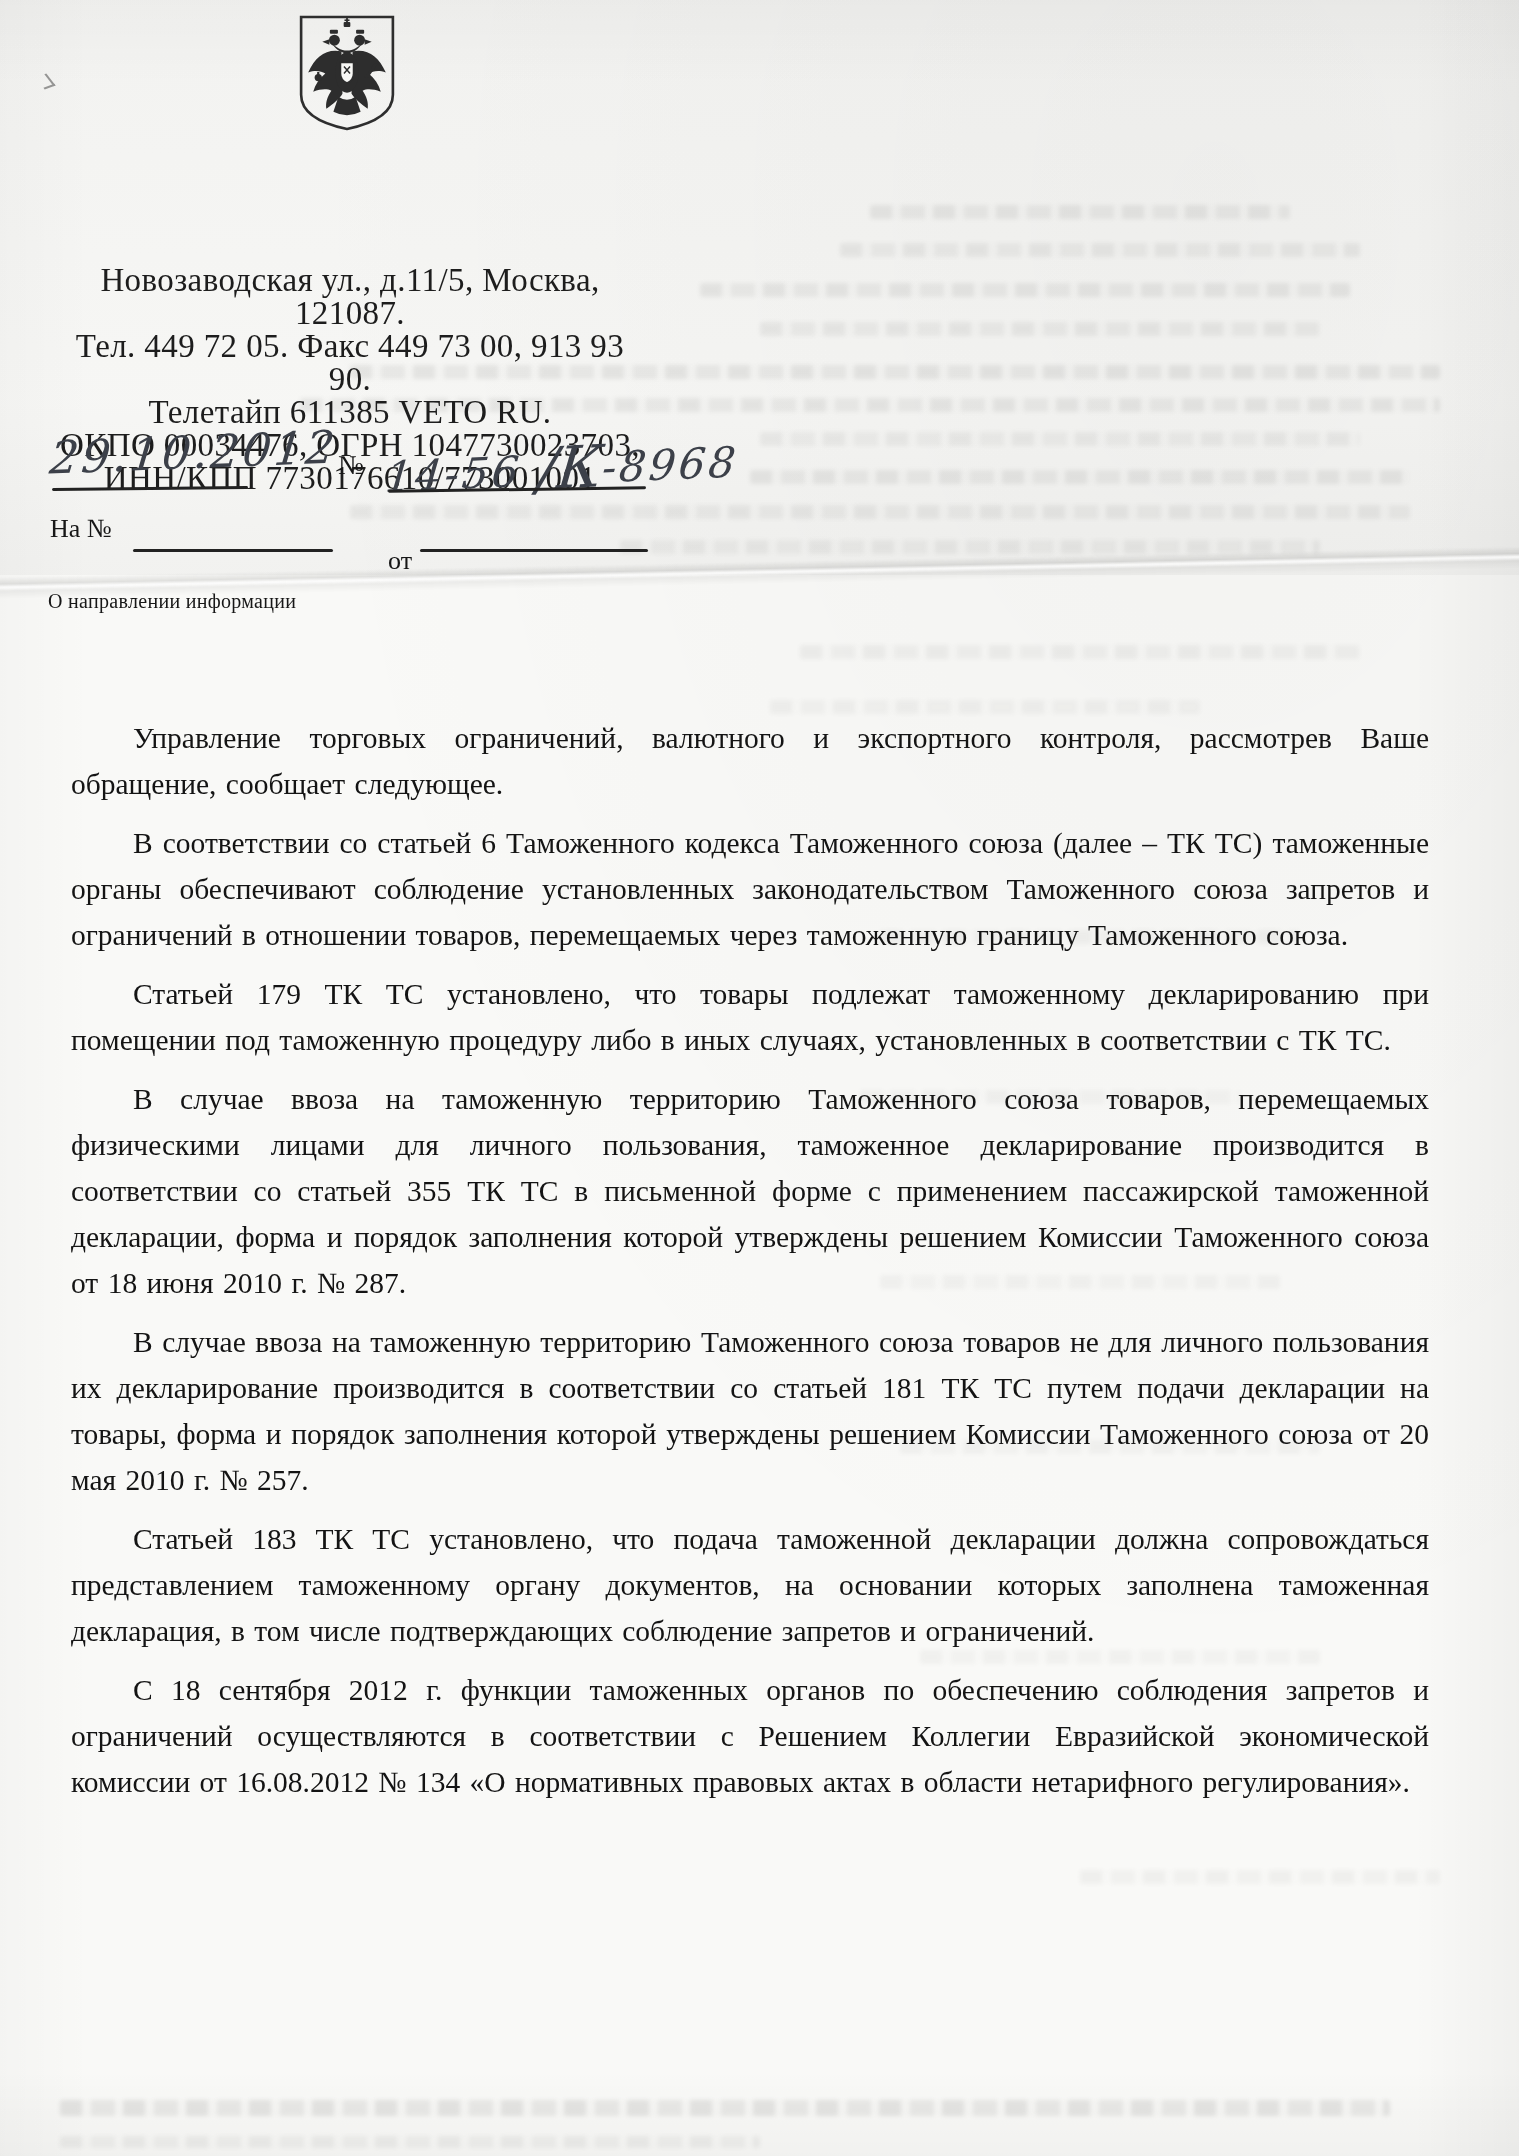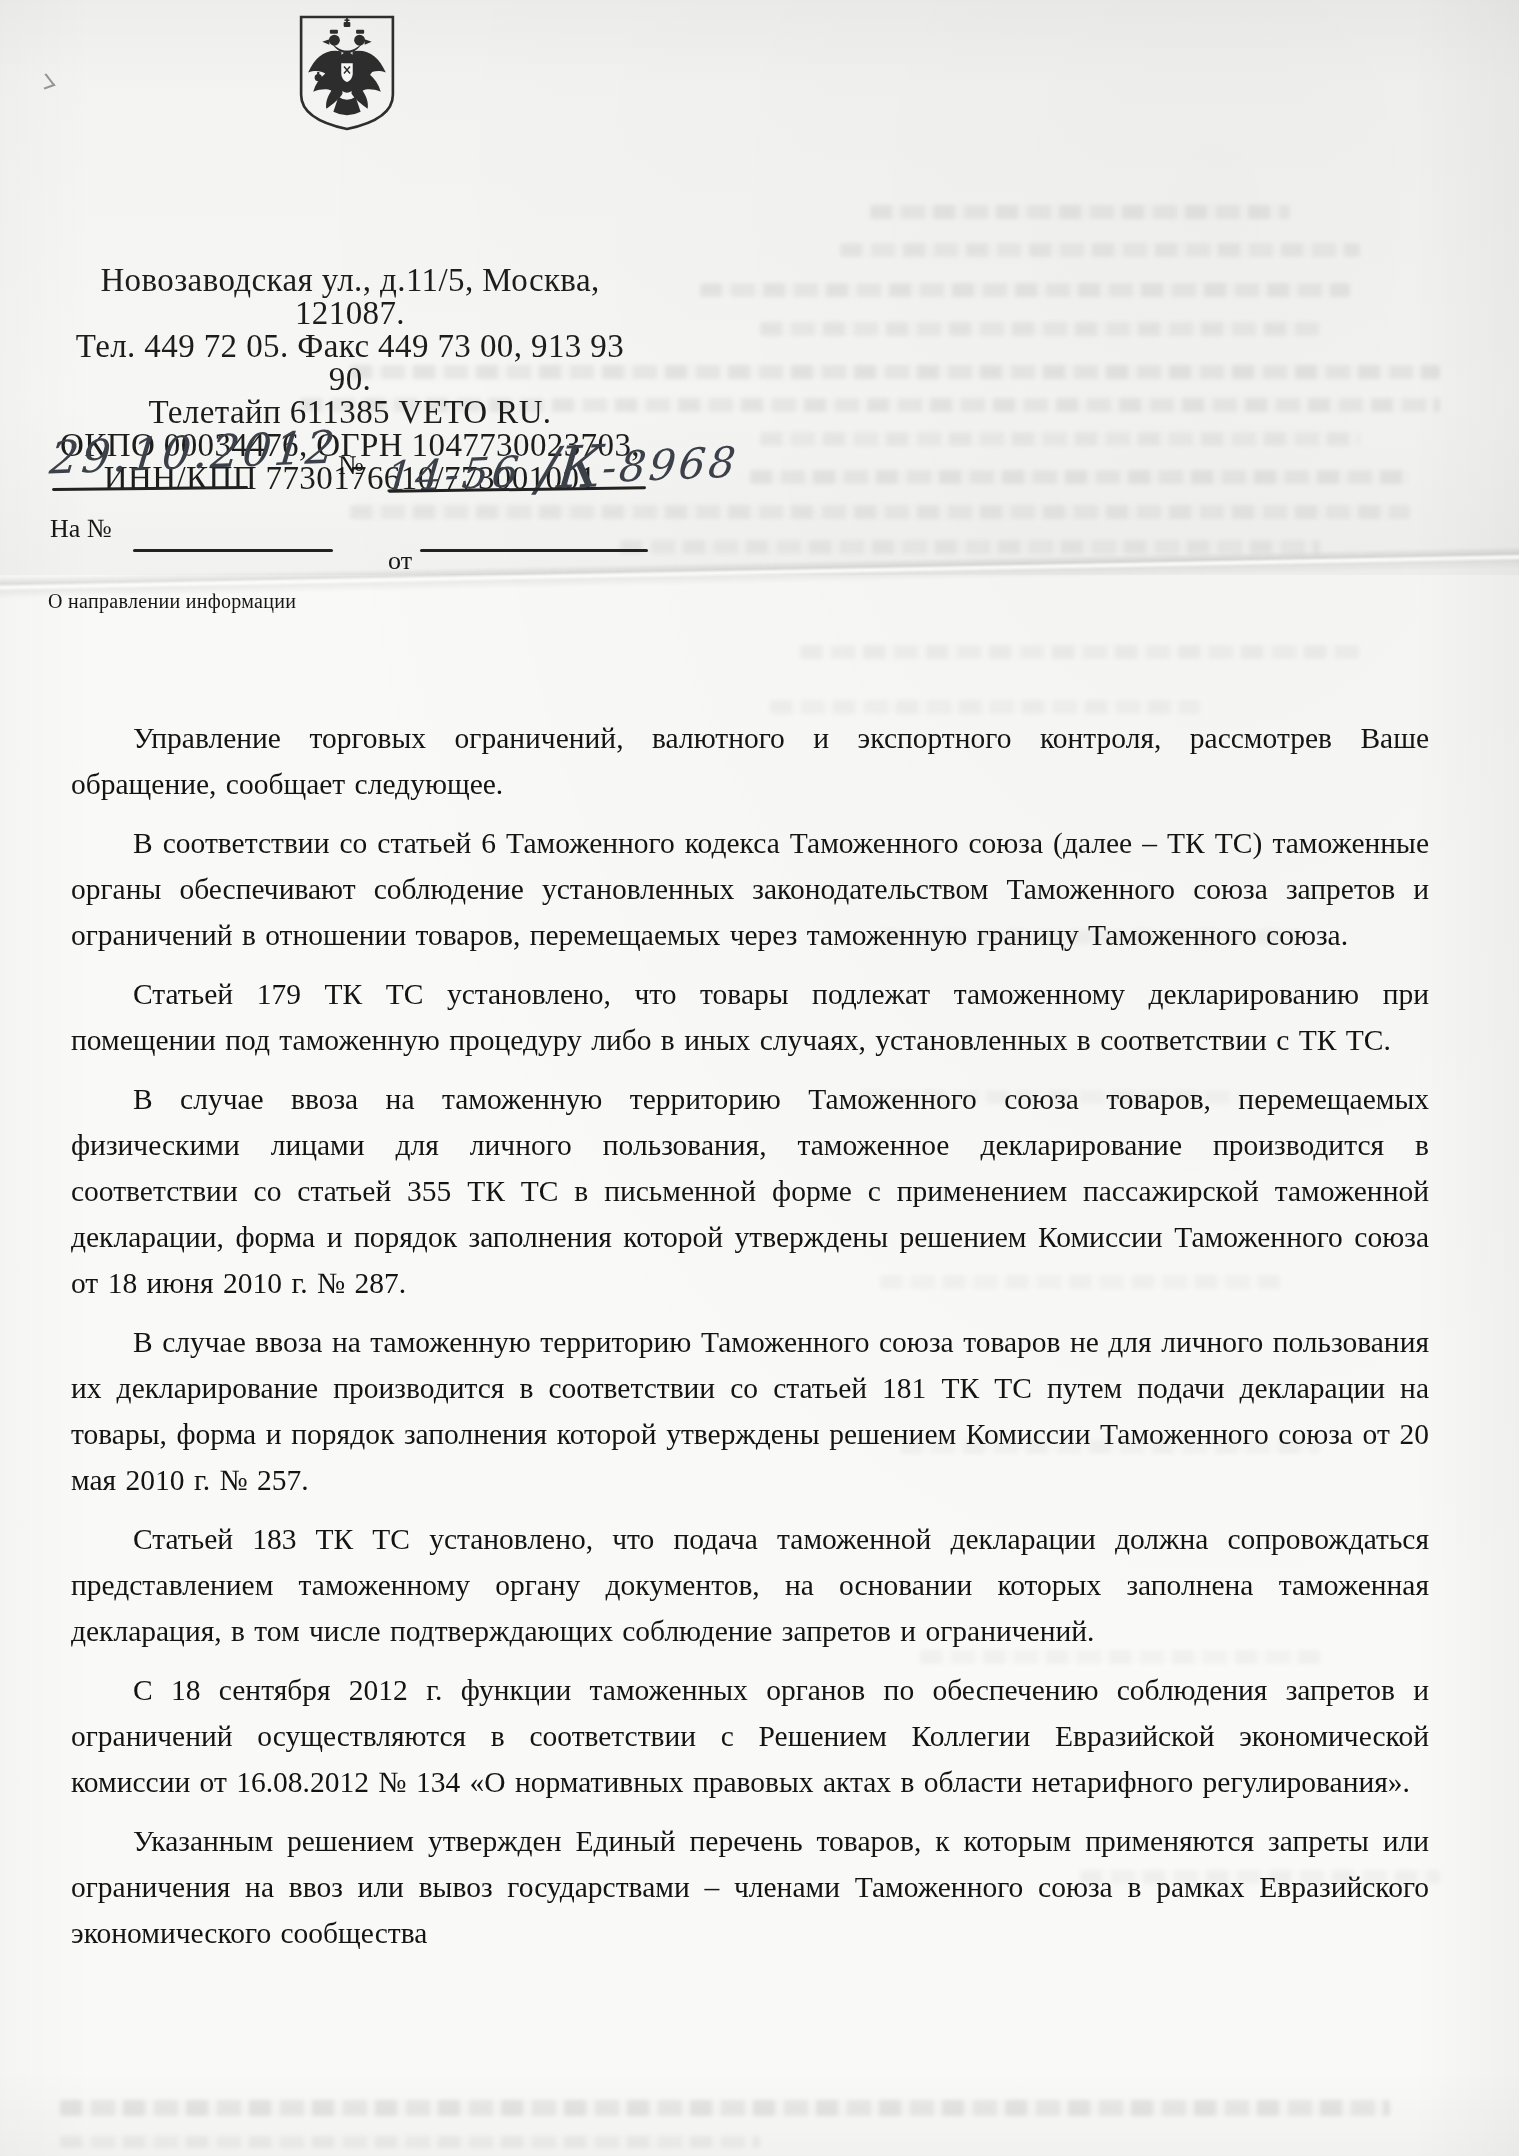--- a/index.html
+++ b/index.html
@@ -153,16 +153,15 @@
   <div class="subject">О направлении информации</div>
 
   <div class="body-text">
     <p>Управление торговых ограничений, валютного и экспортного контроля, рассмотрев Ваше обращение, сообщает следующее.</p>
     <p>В соответствии со статьей 6 Таможенного кодекса Таможенного союза (далее – ТК ТС) таможенные органы обеспечивают соблюдение установленных законодательством Таможенного союза запретов и ограничений в отношении товаров, перемещаемых через таможенную границу Таможенного союза.</p>
     <p>Статьей 179 ТК ТС установлено, что товары подлежат таможенному декларированию при помещении под таможенную процедуру либо в иных случаях, установленных в соответствии с ТК ТС.</p>
     <p>В случае ввоза на таможенную территорию Таможенного союза товаров, перемещаемых физическими лицами для личного пользования, таможенное декларирование производится в соответствии со статьей 355 ТК ТС в письменной форме с применением пассажирской таможенной декларации, форма и порядок заполнения которой утверждены решением Комиссии Таможенного союза от 18 июня 2010 г. № 287.</p>
     <p>В случае ввоза на таможенную территорию Таможенного союза товаров не для личного пользования их декларирование производится в соответствии со статьей 181 ТК ТС путем подачи декларации на товары, форма и порядок заполнения которой утверждены решением Комиссии Таможенного союза от 20 мая 2010 г. № 257.</p>
     <p>Статьей 183 ТК ТС установлено, что подача таможенной декларации должна сопровождаться представлением таможенному органу документов, на основании которых заполнена таможенная декларация, в том числе подтверждающих соблюдение запретов и ограничений.</p>
     <p>С 18 сентября 2012 г. функции таможенных органов по обеспечению соблюдения запретов и ограничений осуществляются в соответствии с Решением Коллегии Евразийской экономической комиссии от 16.08.2012  № 134 «О нормативных правовых актах в области нетарифного регулирования».</p>
-    <p>Указанным решением утвержден Единый перечень товаров, к которым применяются запреты или ограничения на ввоз или вывоз государствами – членами  Таможенного союза в рамках Евразийского экономического сообщества</p>
   </div>
 
 </div>
 
 </body></html>

